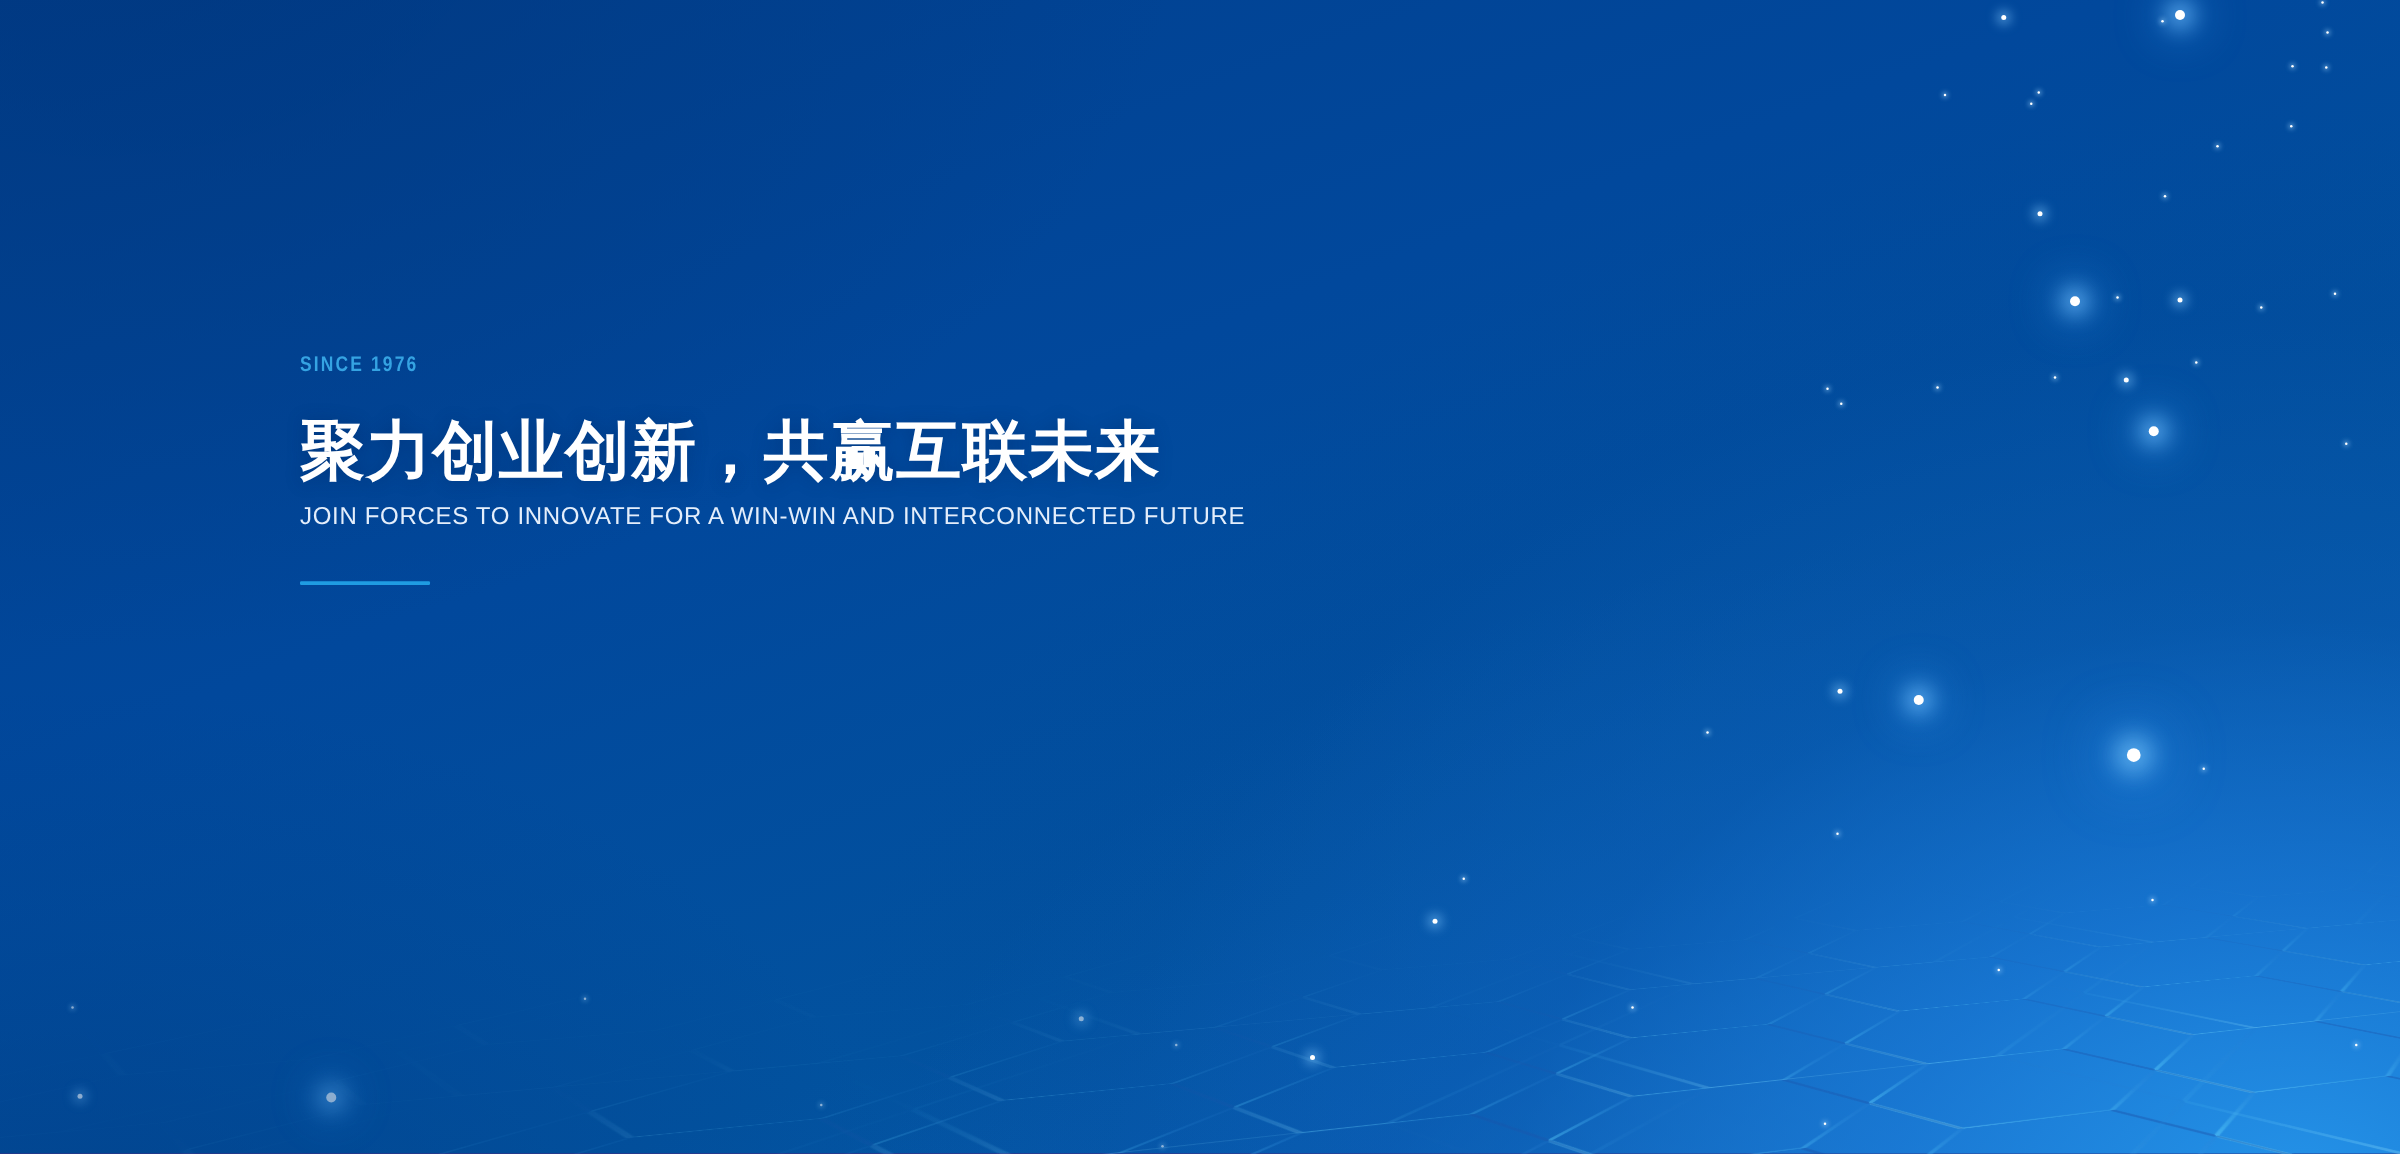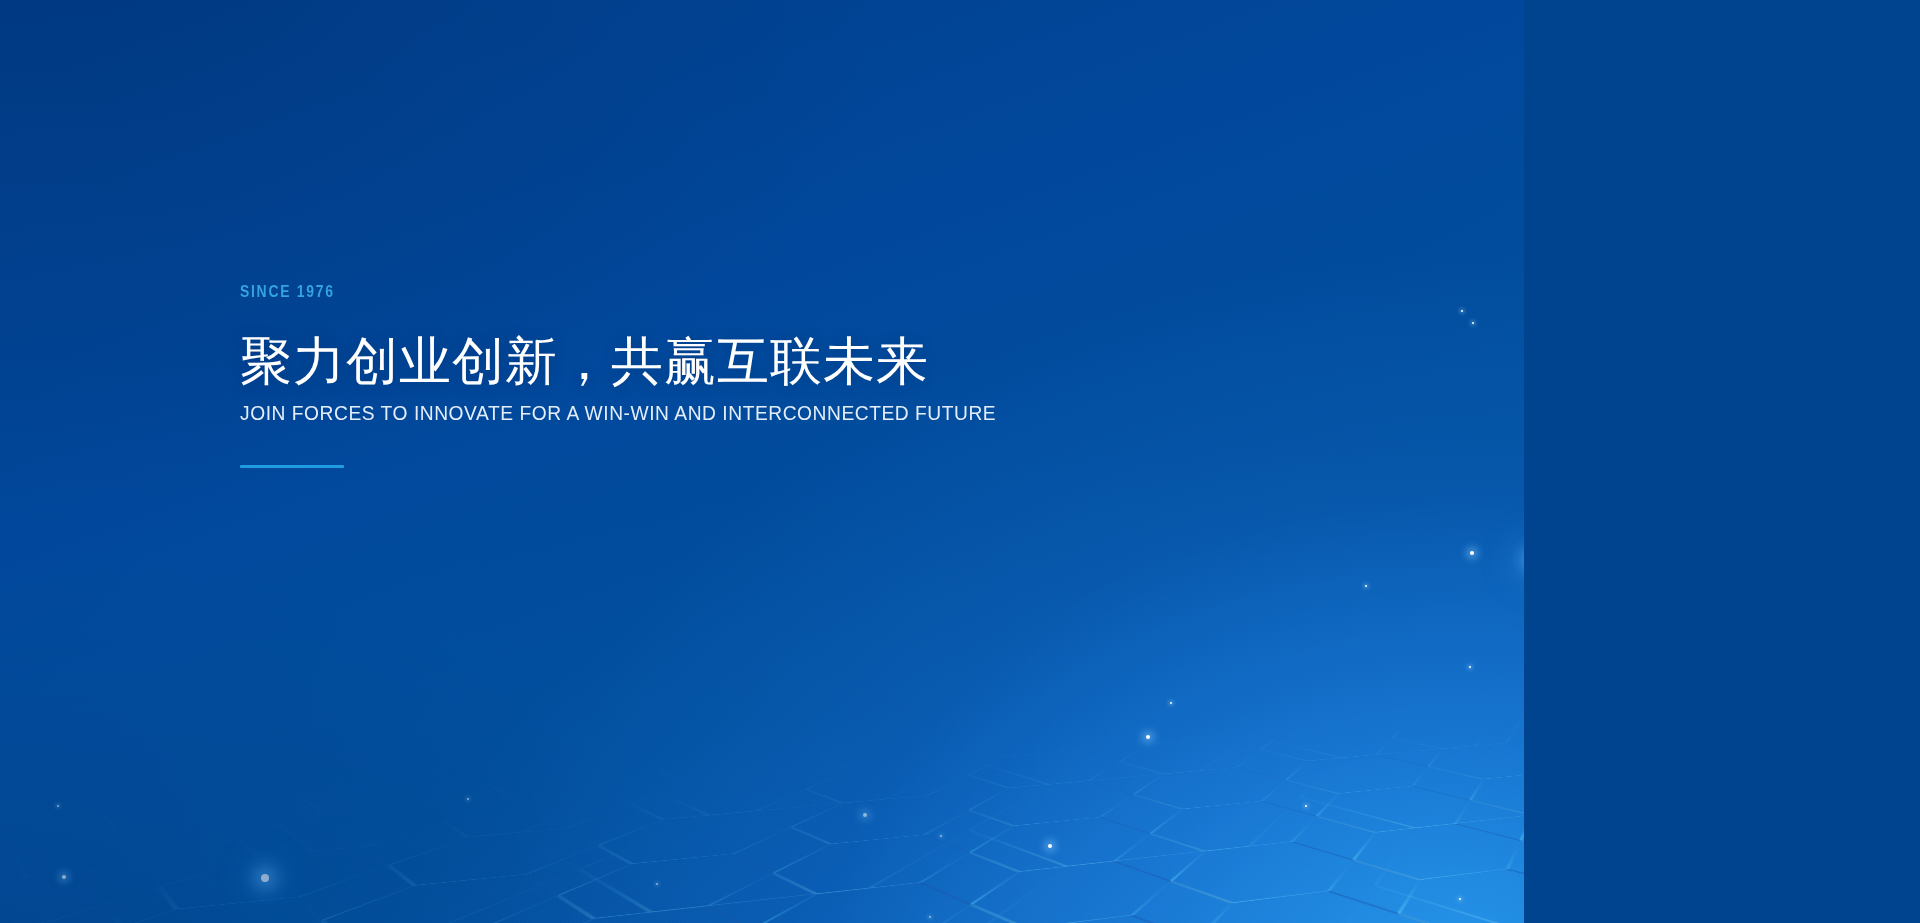--- a/index.html
+++ b/index.html
@@ -7,21 +7,21 @@
     margin: 0;
     padding: 0;
     background: #00438f;
   }
   body {
     font-family: "Liberation Sans", sans-serif;
   }
 
   .banner {
     position: relative;
-    width: 1524px;
+    width: 1920px;
     height: 923px;
     overflow: hidden;
     background: #701a75;
     user-select: none;
   }
 
   
   .bg-base {
     position: absolute;
     inset: 0;
@@ -102,21 +102,21 @@
     letter-spacing: 2.1px;
     line-height: 1;
     transform: scaleX(0.82);
     transform-origin: left center;
     margin: 0 0 34px 0;
     white-space: nowrap;
   }
   .headline {
     color: #ffffff;
     font-size: 52px;
-    font-weight: 400;
+    font-weight: 700;
     line-height: 1.06;
     letter-spacing: 1px;
     margin: 0 0 12px 0;
     white-space: nowrap;
     text-shadow: 0 1px 14px rgba(0,30,80,0.28);
   }
   .subhead {
     color: #e4eefb;
     font-size: 19.5px;
     font-weight: 400;

